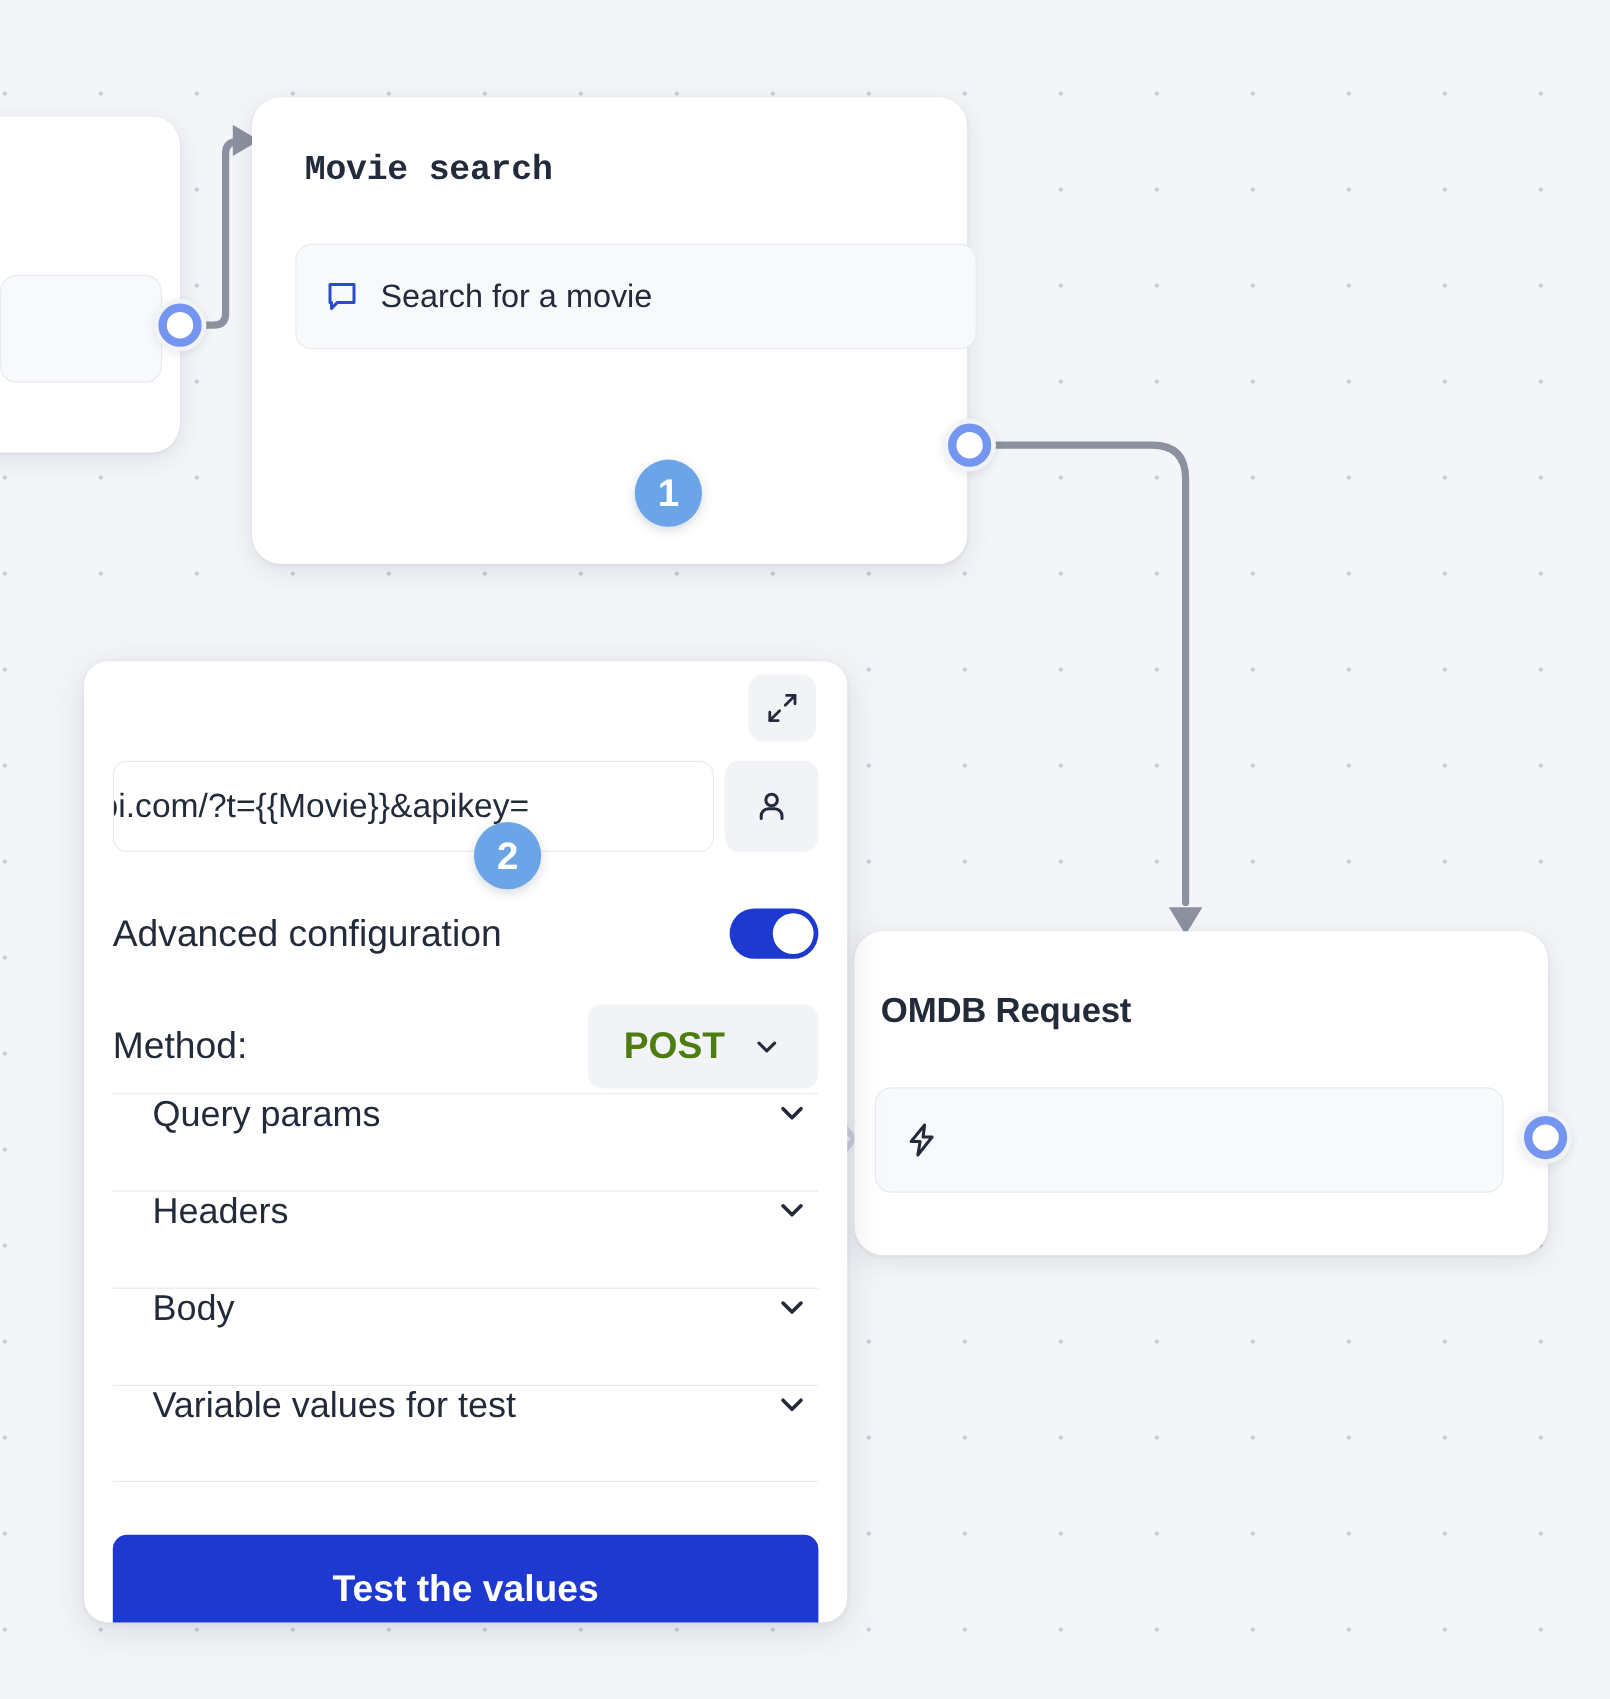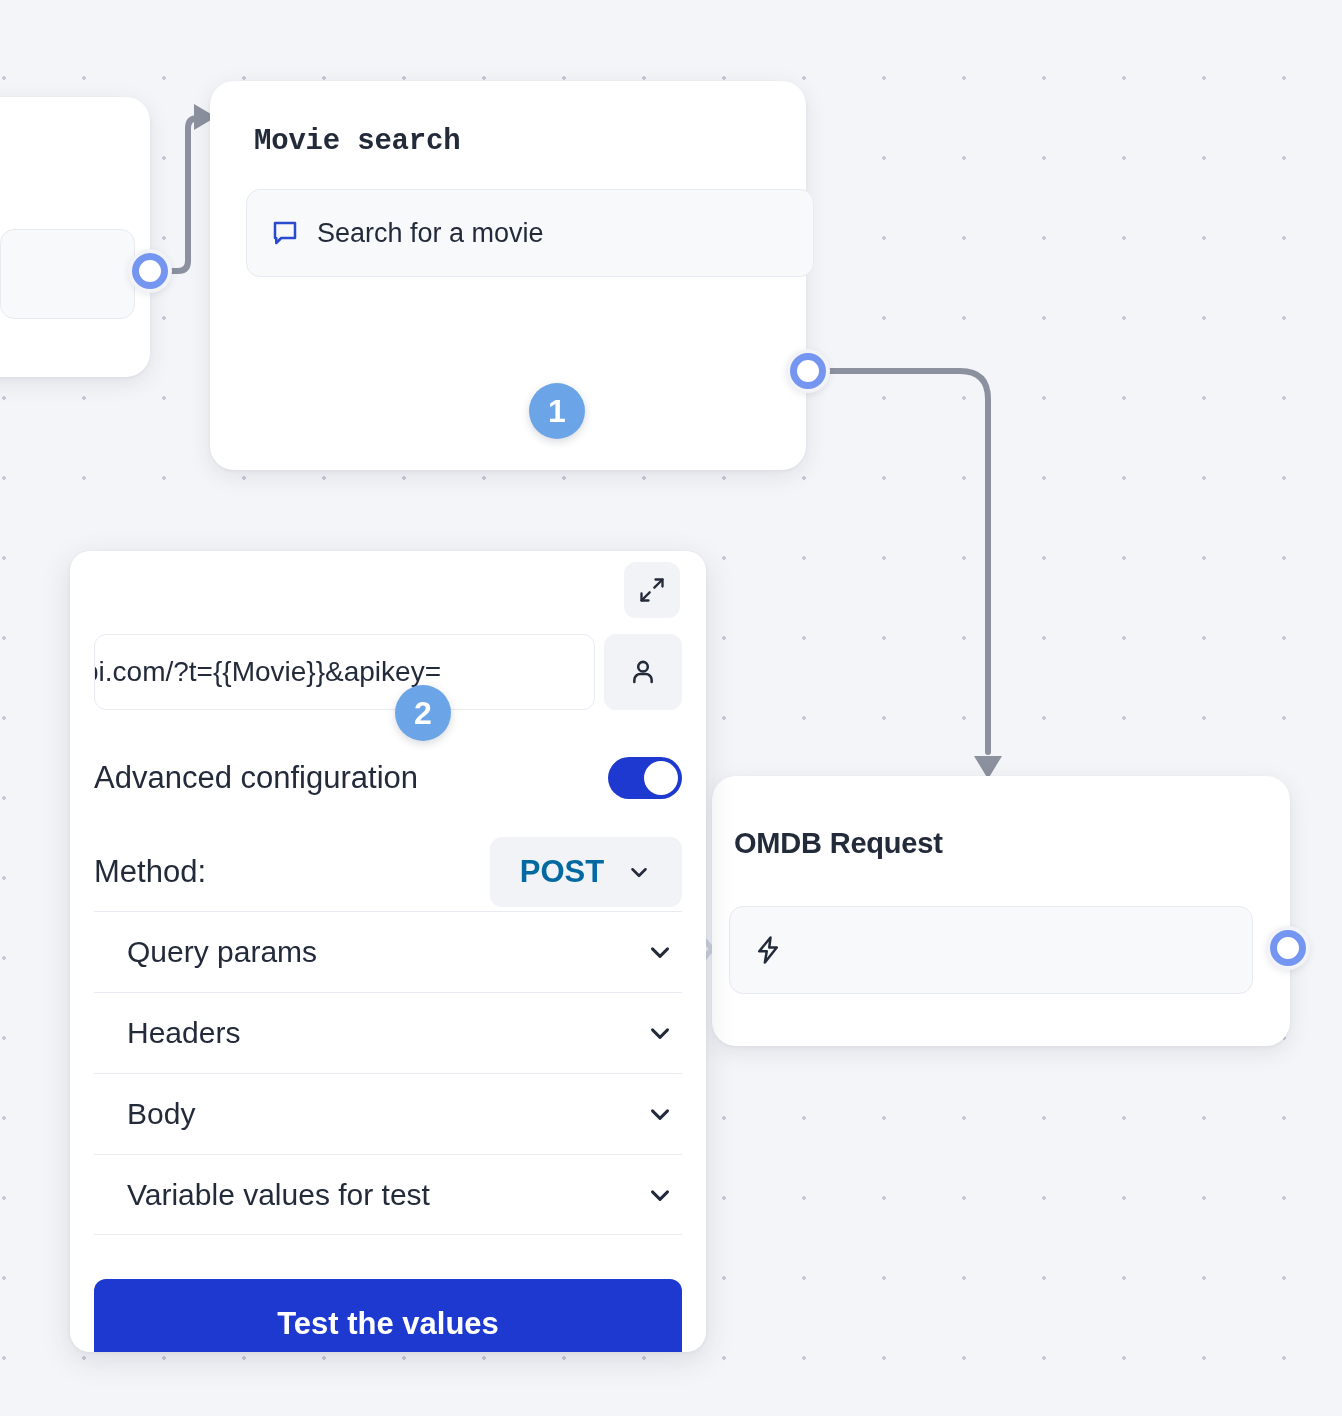--- a/index.html
+++ b/index.html
@@ -217,36 +217,35 @@
     width: 192px;
     height: 70px;
     background: #f2f3f7;
     border-radius: 12px;
     display: flex;
     align-items: center;
     justify-content: center;
     gap: 22px;
     font-size: 31px;
     font-weight: 700;
-    color: #0369a1;
+    color: #4d7c0f;
     cursor: pointer;
   }
 
   #accordion {
     position: absolute;
     left: 24px;
     top: 360px;
     width: 588px;
   }
 
   .acc-item {
     height: 81px;
     border-top: 1px solid #e7eaf0;
     display: flex;
-    align-items: center;
     justify-content: space-between;
     padding: 0 7px 0 33px;
     font-size: 30px;
     color: #232b3b;
     cursor: pointer;
   }
   .acc-item:last-child { border-bottom: 1px solid #e7eaf0; }
 
   #test-btn {
     position: absolute;
@@ -285,21 +284,21 @@
   <div class="flow-card" style="left:-150px; top:97px; width:300px; height:280px;">
     <div style="position:absolute;left:150px;top:132px;width:135px;height:90px;
                 background:#f8f9fb;border:1px solid #e7eaf0;border-radius:14px;"></div>
   </div>
   <div class="port" style="left:128px; top:249px;"></div>
 
   <div class="flow-card" style="left:210px; top:81px; width:596px; height:389px;">
 
     <div class="card-title" style="position:absolute;left:44px;top:44px;font-family:Liberation Mono, monospace;">Movie search</div>
 
-    <div class="card-row" style="position:absolute;left:36px;top:108px;width:568px;">
+    <div class="card-row" style="position:absolute;left:36px;top:122px;width:568px;">
       <span class="row-icon">
         <svg width="30" height="30" viewBox="0 0 24 24" fill="none" stroke="#2a4ad0" stroke-width="2" stroke-linejoin="round">
           <path d="M4 4 H20 V16 H9 L5 20 V16 H4 Z"></path>
         </svg>
       </span>
       <span>Search for a movie</span>
     </div>
 
   </div>
 

